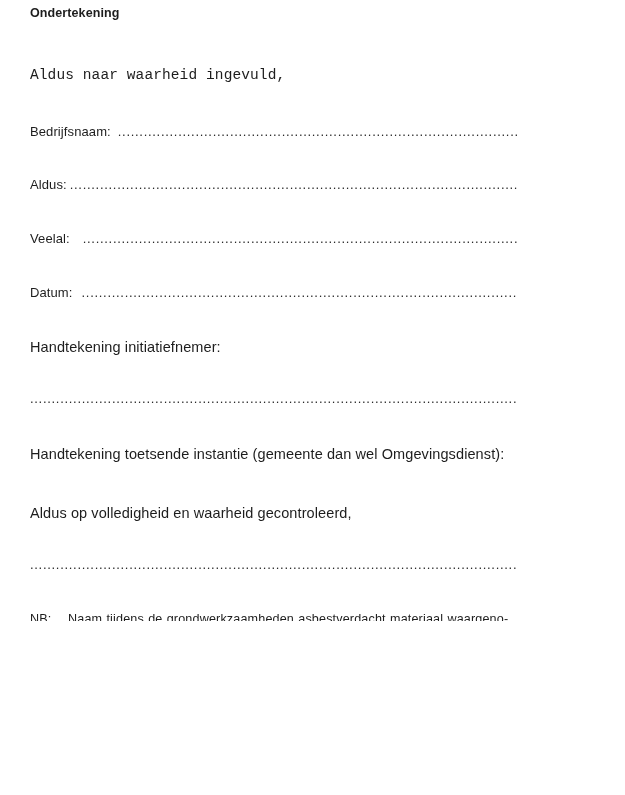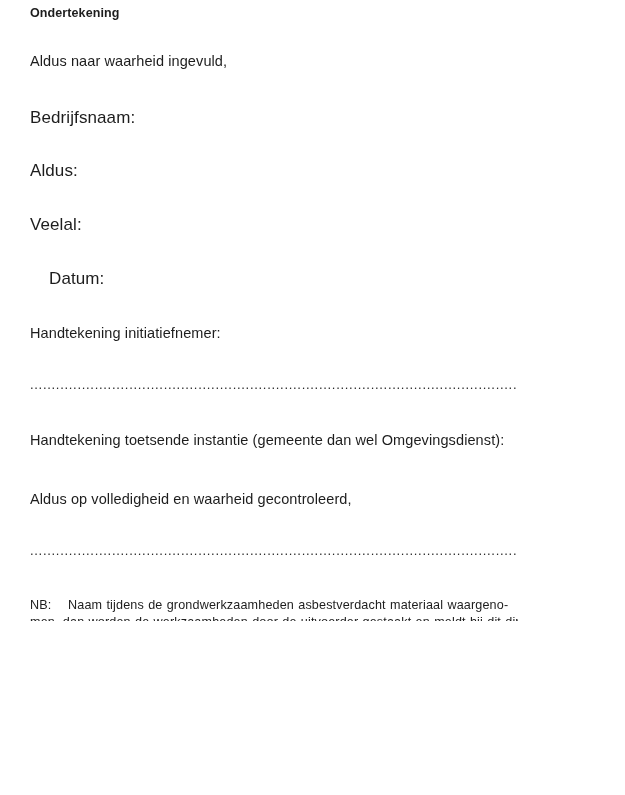--- a/index.html
+++ b/index.html
@@ -8,26 +8,26 @@
     width:625px;height:621px;
     box-sizing:border-box;
     background:#ffffff;
     padding:5px 107px 16px 30px;
     font-family:"Liberation Sans", sans-serif;
     color:#1d1d1d;
     overflow:hidden;
   }
   .heading{font-size:12.5px;font-weight:bold;line-height:16px;letter-spacing:0.1px;}
   .stmt{font-size:14.5px;line-height:19px;letter-spacing:0.1px;white-space:nowrap;}
-  .intro{margin-top:31px;}
-  .field{display:flex;align-items:flex-start;font-size:17px;line-height:18px;height:18px;overflow:hidden;letter-spacing:0.1px;flex-direction:column;}
+  .intro{margin-top:45px;font-family:Liberation Mono, monospace;}
+  .field{display:flex;align-items:flex-start;font-size:13px;line-height:18px;height:18px;overflow:hidden;letter-spacing:0.1px;}
   .field .label{white-space:nowrap;flex:none;}
   .field .dots{flex:1 1 auto;overflow:hidden;white-space:nowrap;letter-spacing:0.7px;color:#2a2a2a;}
   .gap1{padding-left:7px;} .gap2{padding-left:3px;} .gap3{padding-left:13px;} .gap4{padding-left:9px;}
-  .f1{margin-top:38px;} .f2{margin-top:35px;} .f3{margin-top:36px;} .f4{margin-top:36px;margin-left:19px;}
+  .f1{margin-top:38px;} .f2{margin-top:35px;} .f3{margin-top:36px;} .f4{margin-top:36px;}
   .sig-label-1{margin-top:36px;}
   .dotline{margin-top:33px;height:18px;line-height:18px;font-size:13px;overflow:hidden;white-space:nowrap;letter-spacing:0.7px;color:#2a2a2a;}
   .stmt-2{margin-top:40px;}
   .sig-label-2{margin-top:37px;}
   .note{margin-top:37px;font-size:12.6px;line-height:17.3px;letter-spacing:0.15px;word-spacing:0.6px;}
   .note .line{white-space:nowrap;overflow:hidden;}
   .nb-label{display:inline-block;width:38px;}
   .note-2{margin-top:14px;}
 </style>
 </head>

